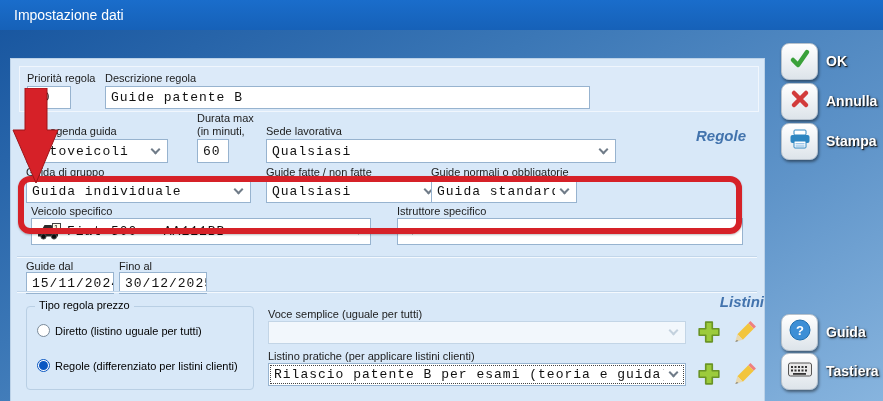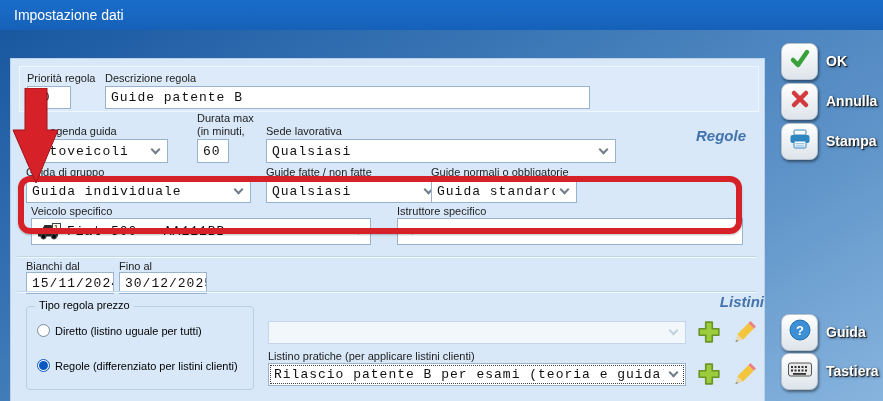--- a/index.html
+++ b/index.html
@@ -134,21 +134,21 @@
       <span class="chev"></span>
     </div>
 
     <span class="label" style="left:386px;top:146px;">Istruttore specifico</span>
     <div class="combo" style="left:386px;top:159px;width:346px;height:27px;">
       <span class="chev"></span>
     </div>
 
     <div class="divider" style="top:197px;"></div>
 
-    <span class="label" style="left:15px;top:201px;">Bianchi dal</span>
+    <span class="label" style="left:15px;top:201px;">Guide dal</span>
     <div class="tbox" style="left:15px;top:213px;width:88px;height:22px;">
       <span>15/11/2024</span>
     </div>
     <span class="label" style="left:108px;top:201px;">Fino al</span>
     <div class="tbox" style="left:108px;top:213px;width:88px;height:22px;">
       <span>30/12/2025</span>
     </div>
 
     <div class="divider" style="top:232px;"></div>
     <span class="section-label" style="right:0;top:234px;">Listini</span>
@@ -158,20 +158,21 @@
       <div class="radio-row" style="top:52px;">
         <span class="radio checked"></span>
         <span>Regole (differenziato per listini clienti)</span>
       </div>
       <div class="radio-row" style="top:17px;">
         <span class="radio"></span>
         <span>Diretto (listino uguale per tutti)</span>
       </div>
     </div>
 
+    <span class="label" style="left:257px;top:249px;">Voce semplice (uguale per tutti)</span>
     <div class="combo disabled" style="left:257px;top:262px;width:418px;height:23px;">
       <span class="txt"></span>
       <span class="chev"></span>
     </div>
     <div class="tool-icons" style="left:686px;top:261px;">
       <span>
         <svg width="24" height="24" viewBox="0 0 22 22">
             <path d="M8 2h6v6h6v6h-6v6h-6v-6h-6v-6h6z" fill="#9ccb3b" stroke="#6a9426" stroke-width="1.5" stroke-linejoin="round"></path>
           </svg>
       </span>

